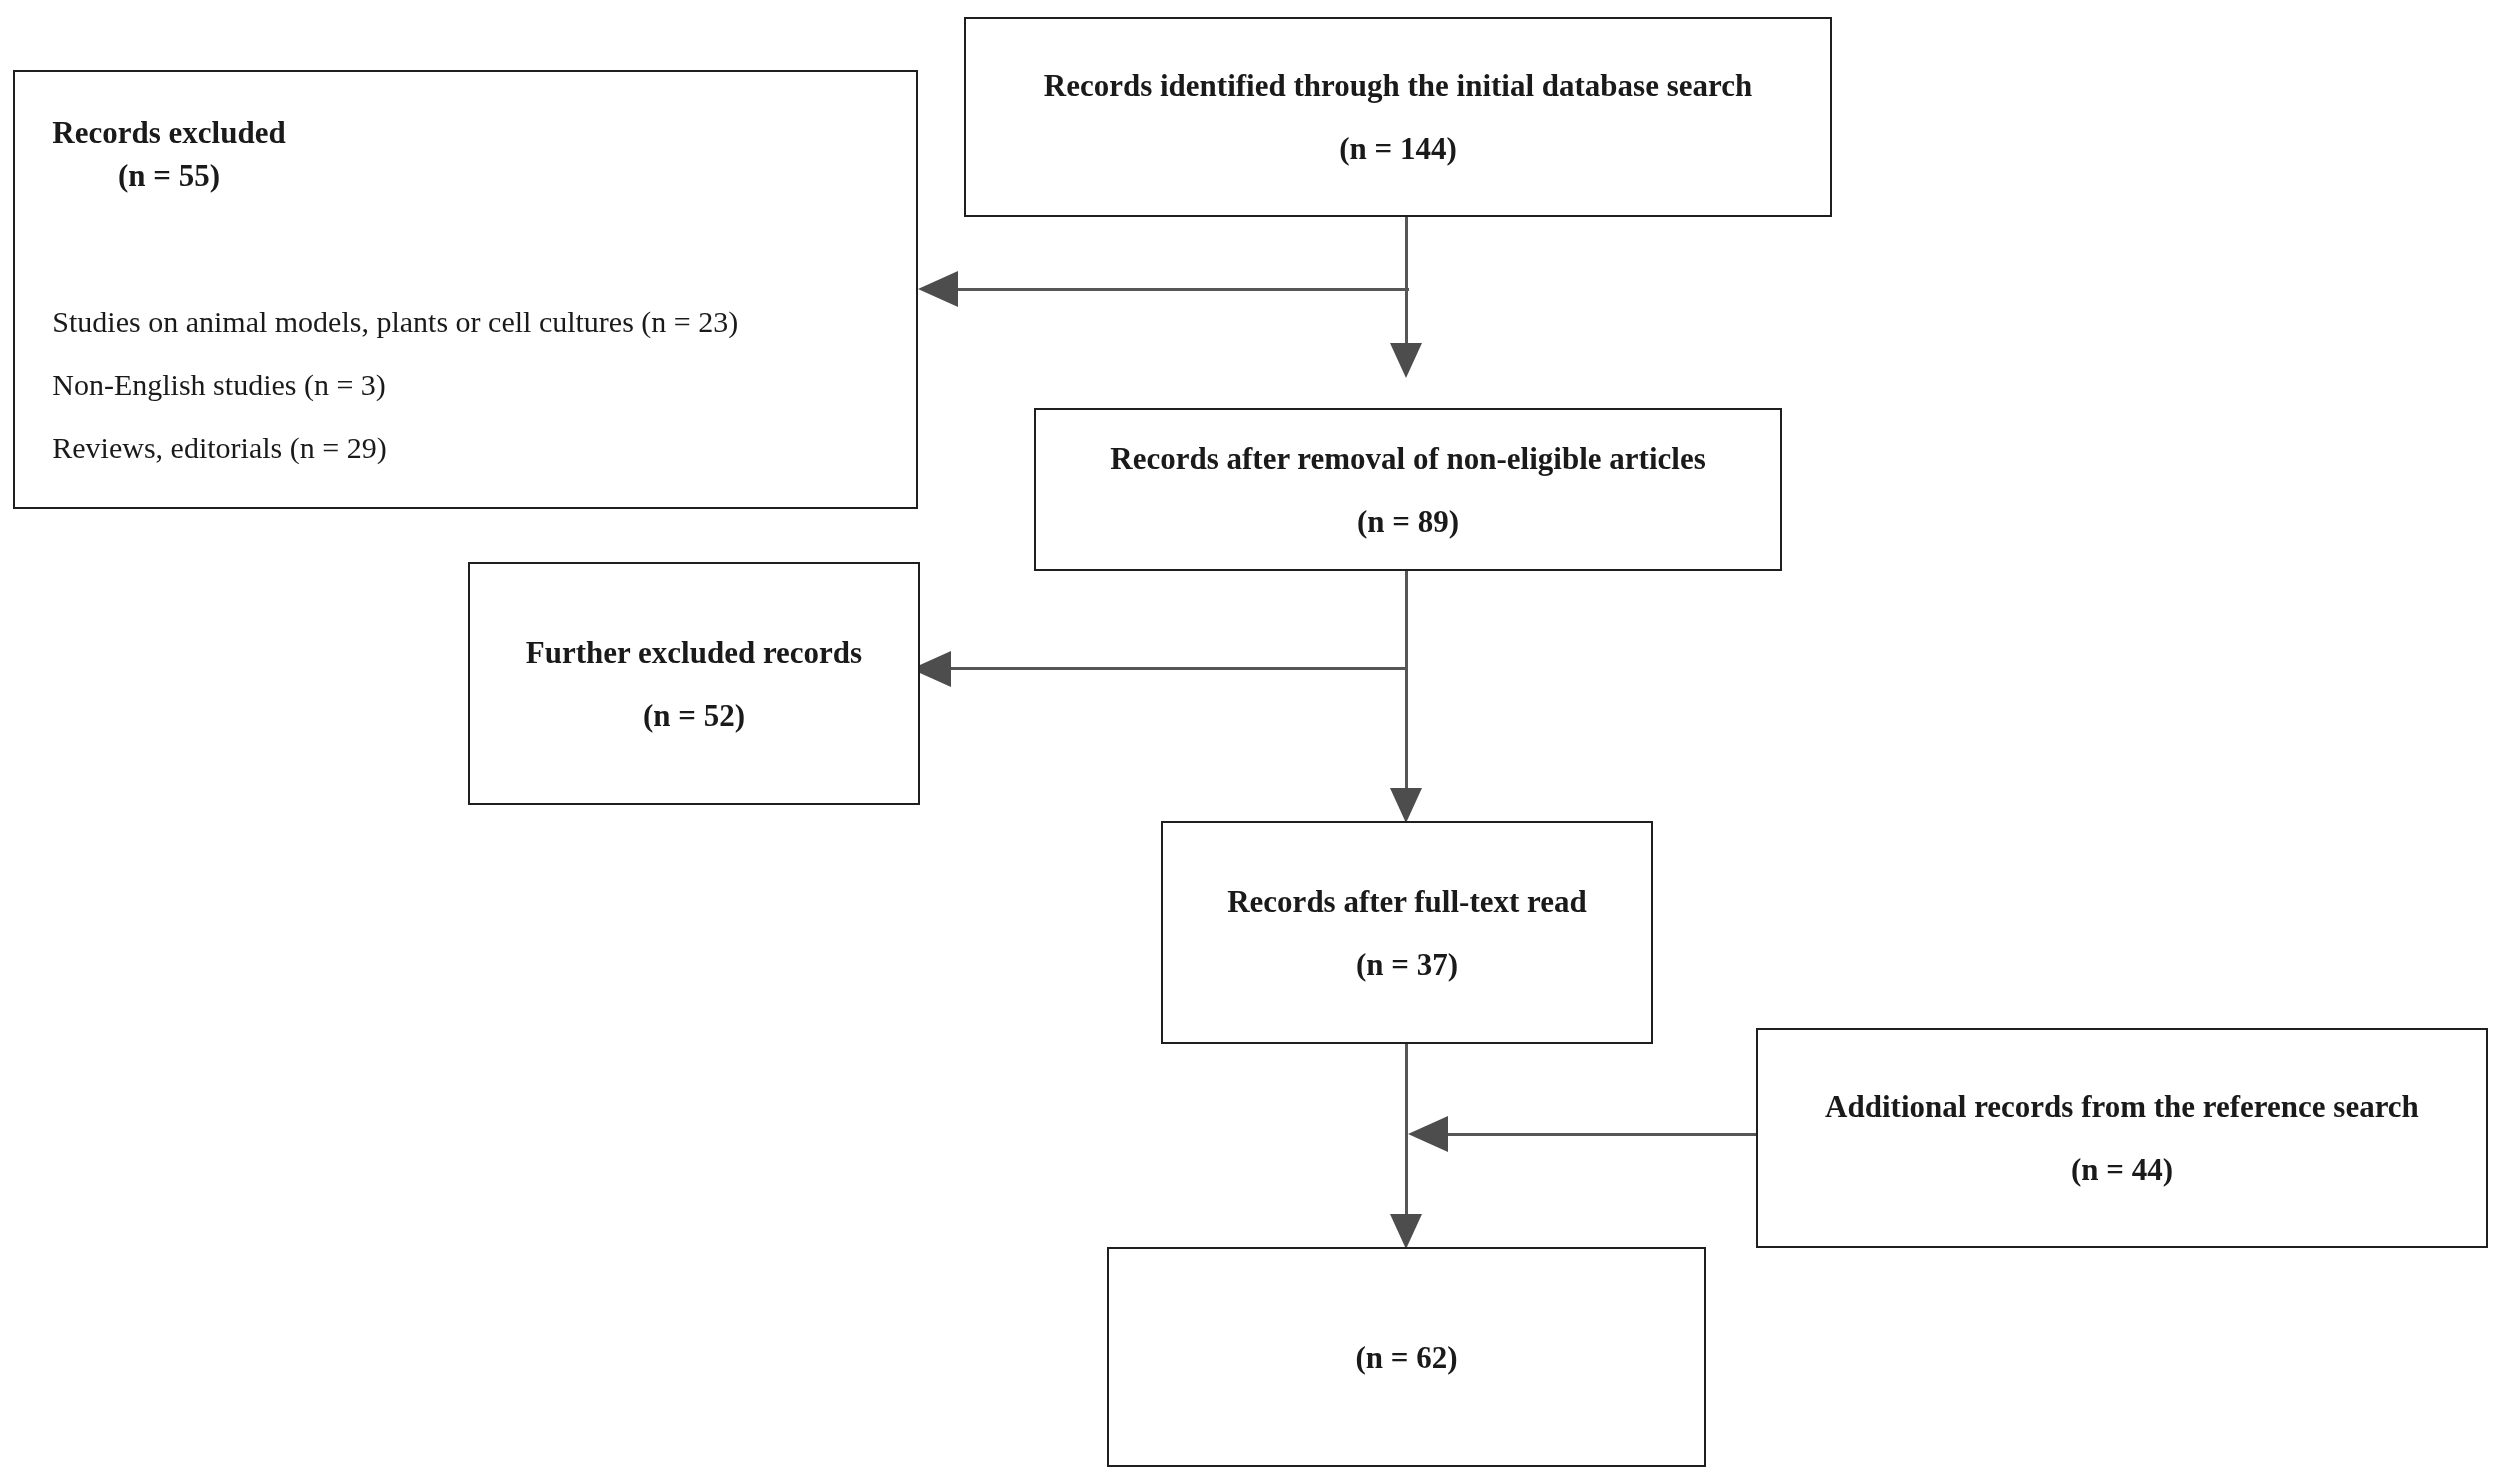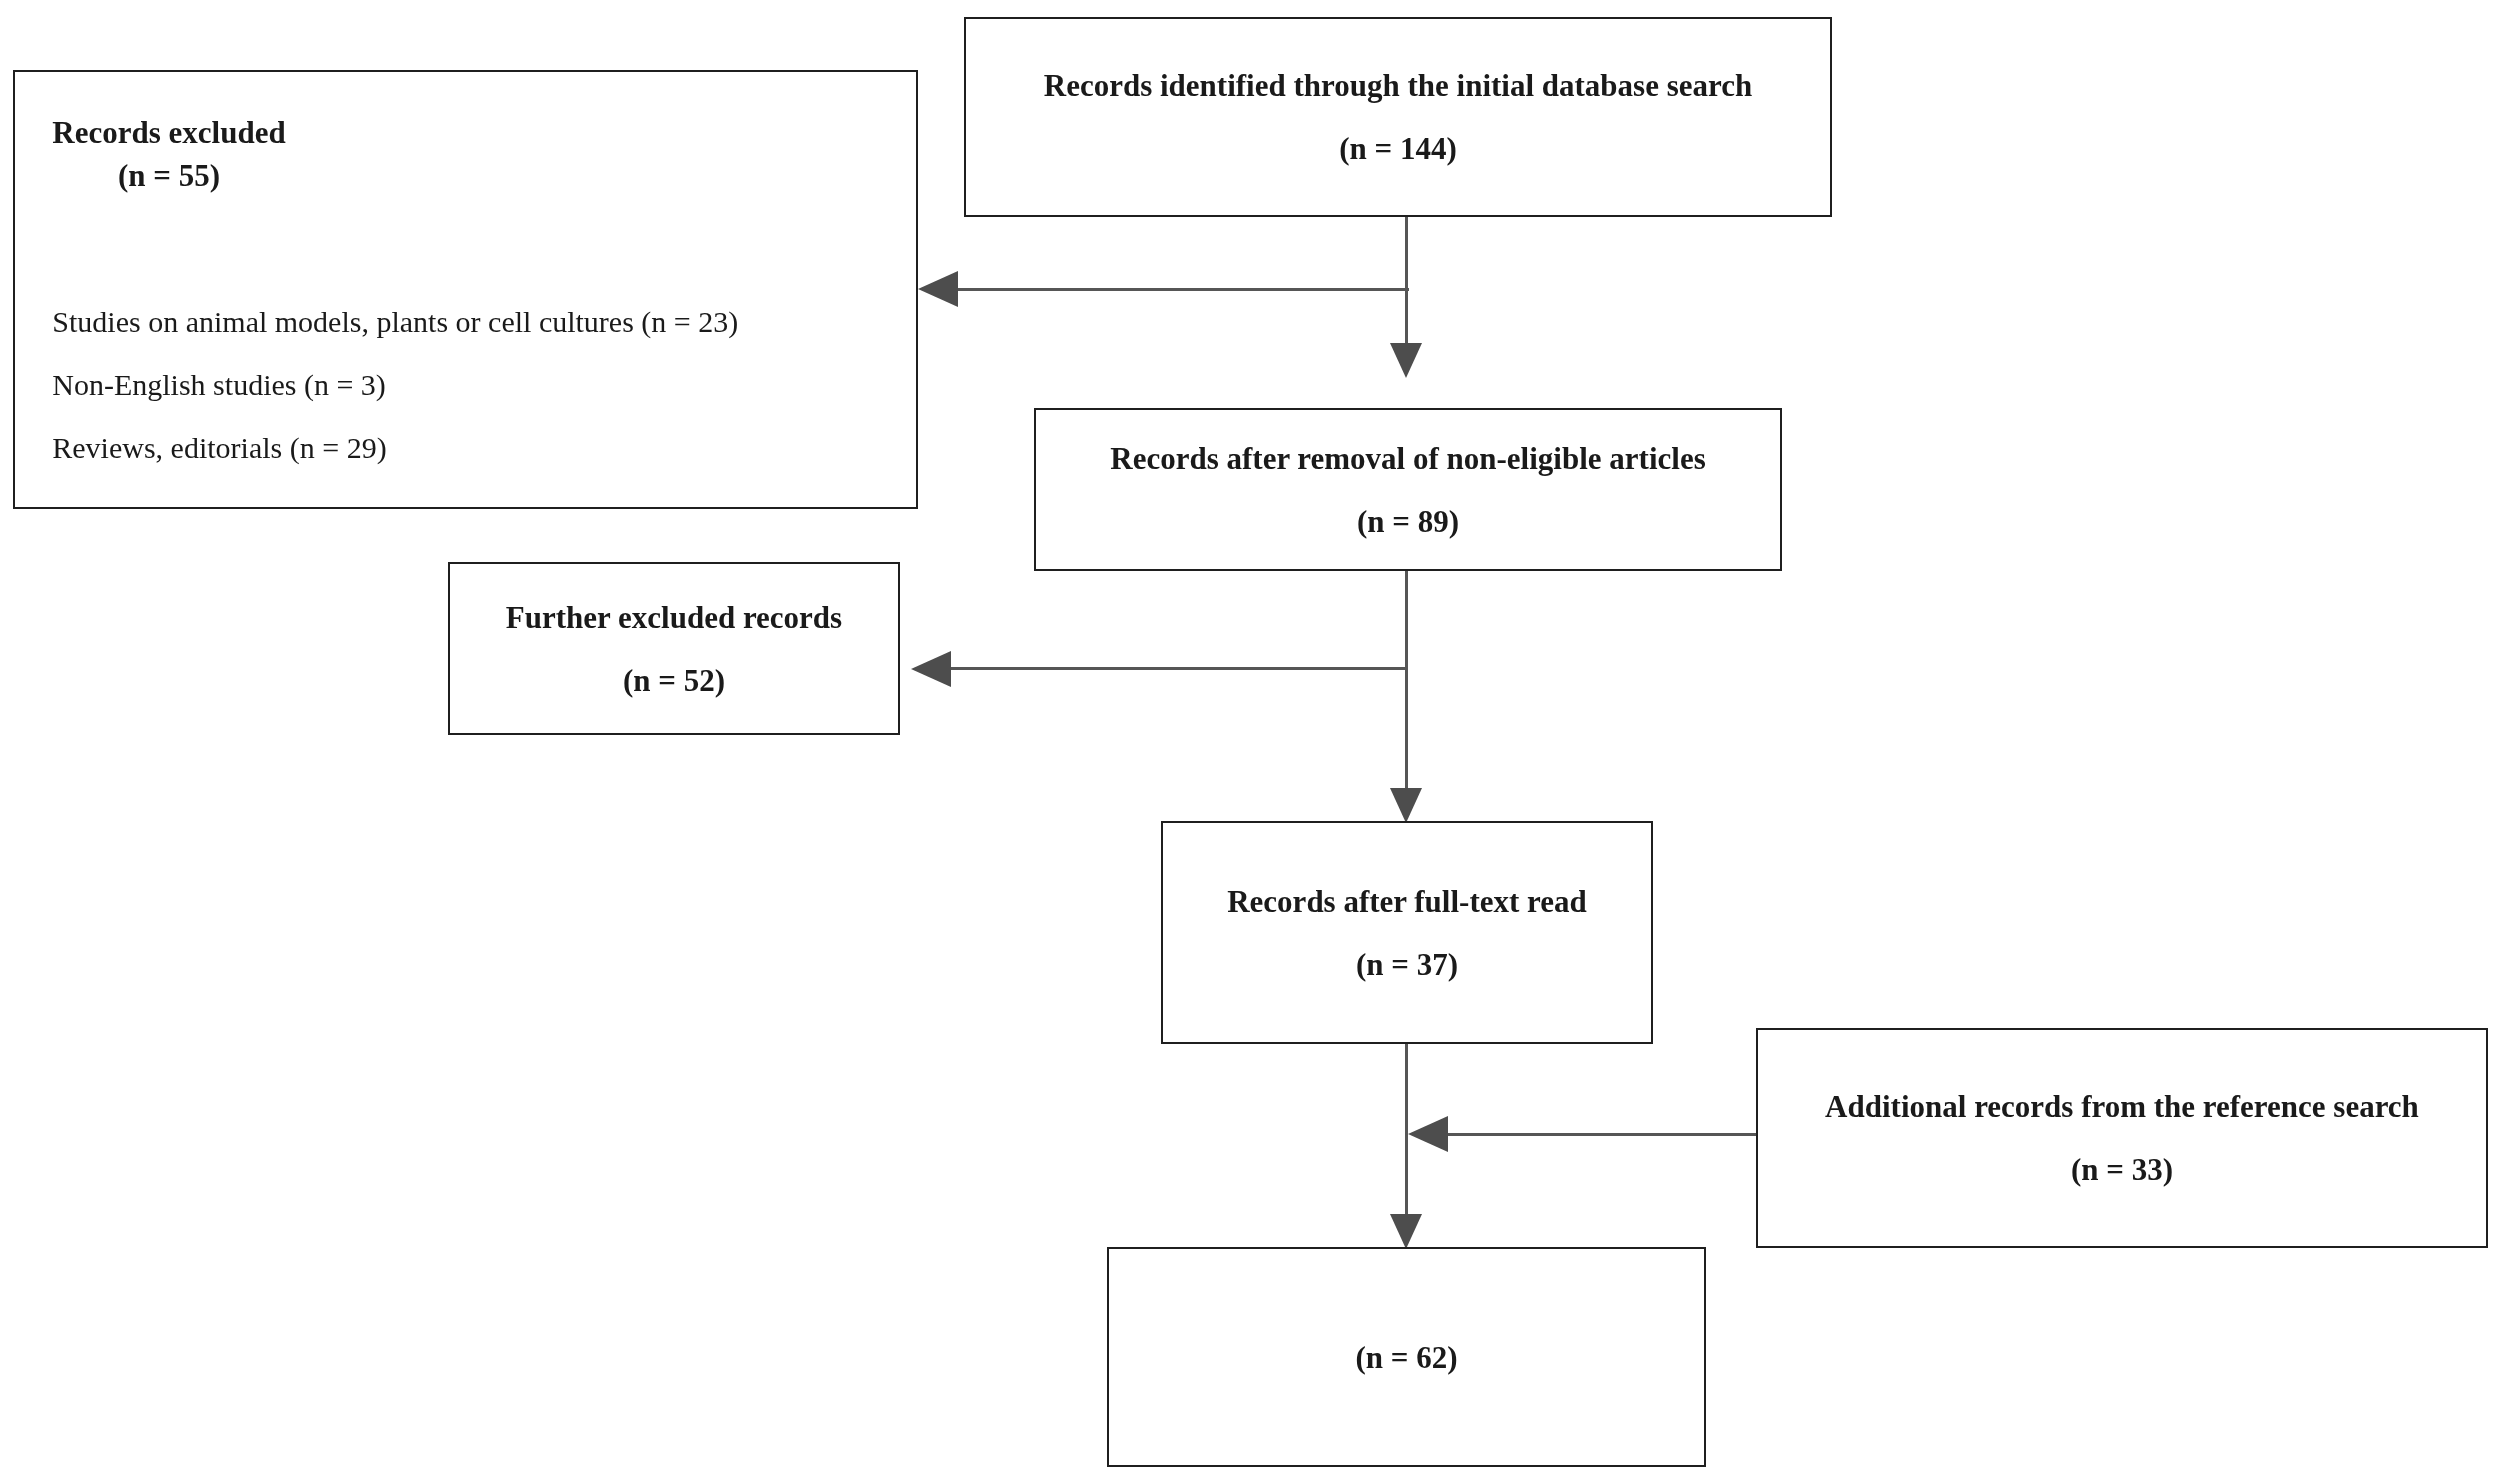--- a/index.html
+++ b/index.html
@@ -104,33 +104,33 @@
       <span class="reason">Non-English studies (n = 3)</span>
       <span class="reason">Reviews, editorials (n = 29)</span>
     </div>
   </div>
 
   <div class="fbox" style="left:1034px;top:376px;width:748px;height:163px;margin-top:32px;">
     <span class="label">Records after removal of non-eligible articles</span>
     <span class="count">(n = 89)</span>
   </div>
 
-  <div class="fbox" style="left:448px;top:562px;width:452px;height:173px;">
+  <div class="fbox" style="left:468px;top:562px;width:452px;height:243px;">
     <span class="label">Further excluded records</span>
     <span class="count">(n = 52)</span>
   </div>
 
   <div class="fbox" style="left:1161px;top:821px;width:492px;height:223px;">
     <span class="label">Records after full-text read</span>
     <span class="count">(n = 37)</span>
   </div>
 
   <div class="fbox" style="left:1756px;top:1028px;width:732px;height:220px;">
     <span class="label">Additional records from the reference search</span>
-    <span class="count">(n = 33)</span>
+    <span class="count">(n = 44)</span>
   </div>
 
   <div class="fbox" style="left:1107px;top:1247px;width:599px;height:220px;">
     <span class="count">(n = 62)</span>
   </div>
 
 </div>
 
 
 </body></html>

